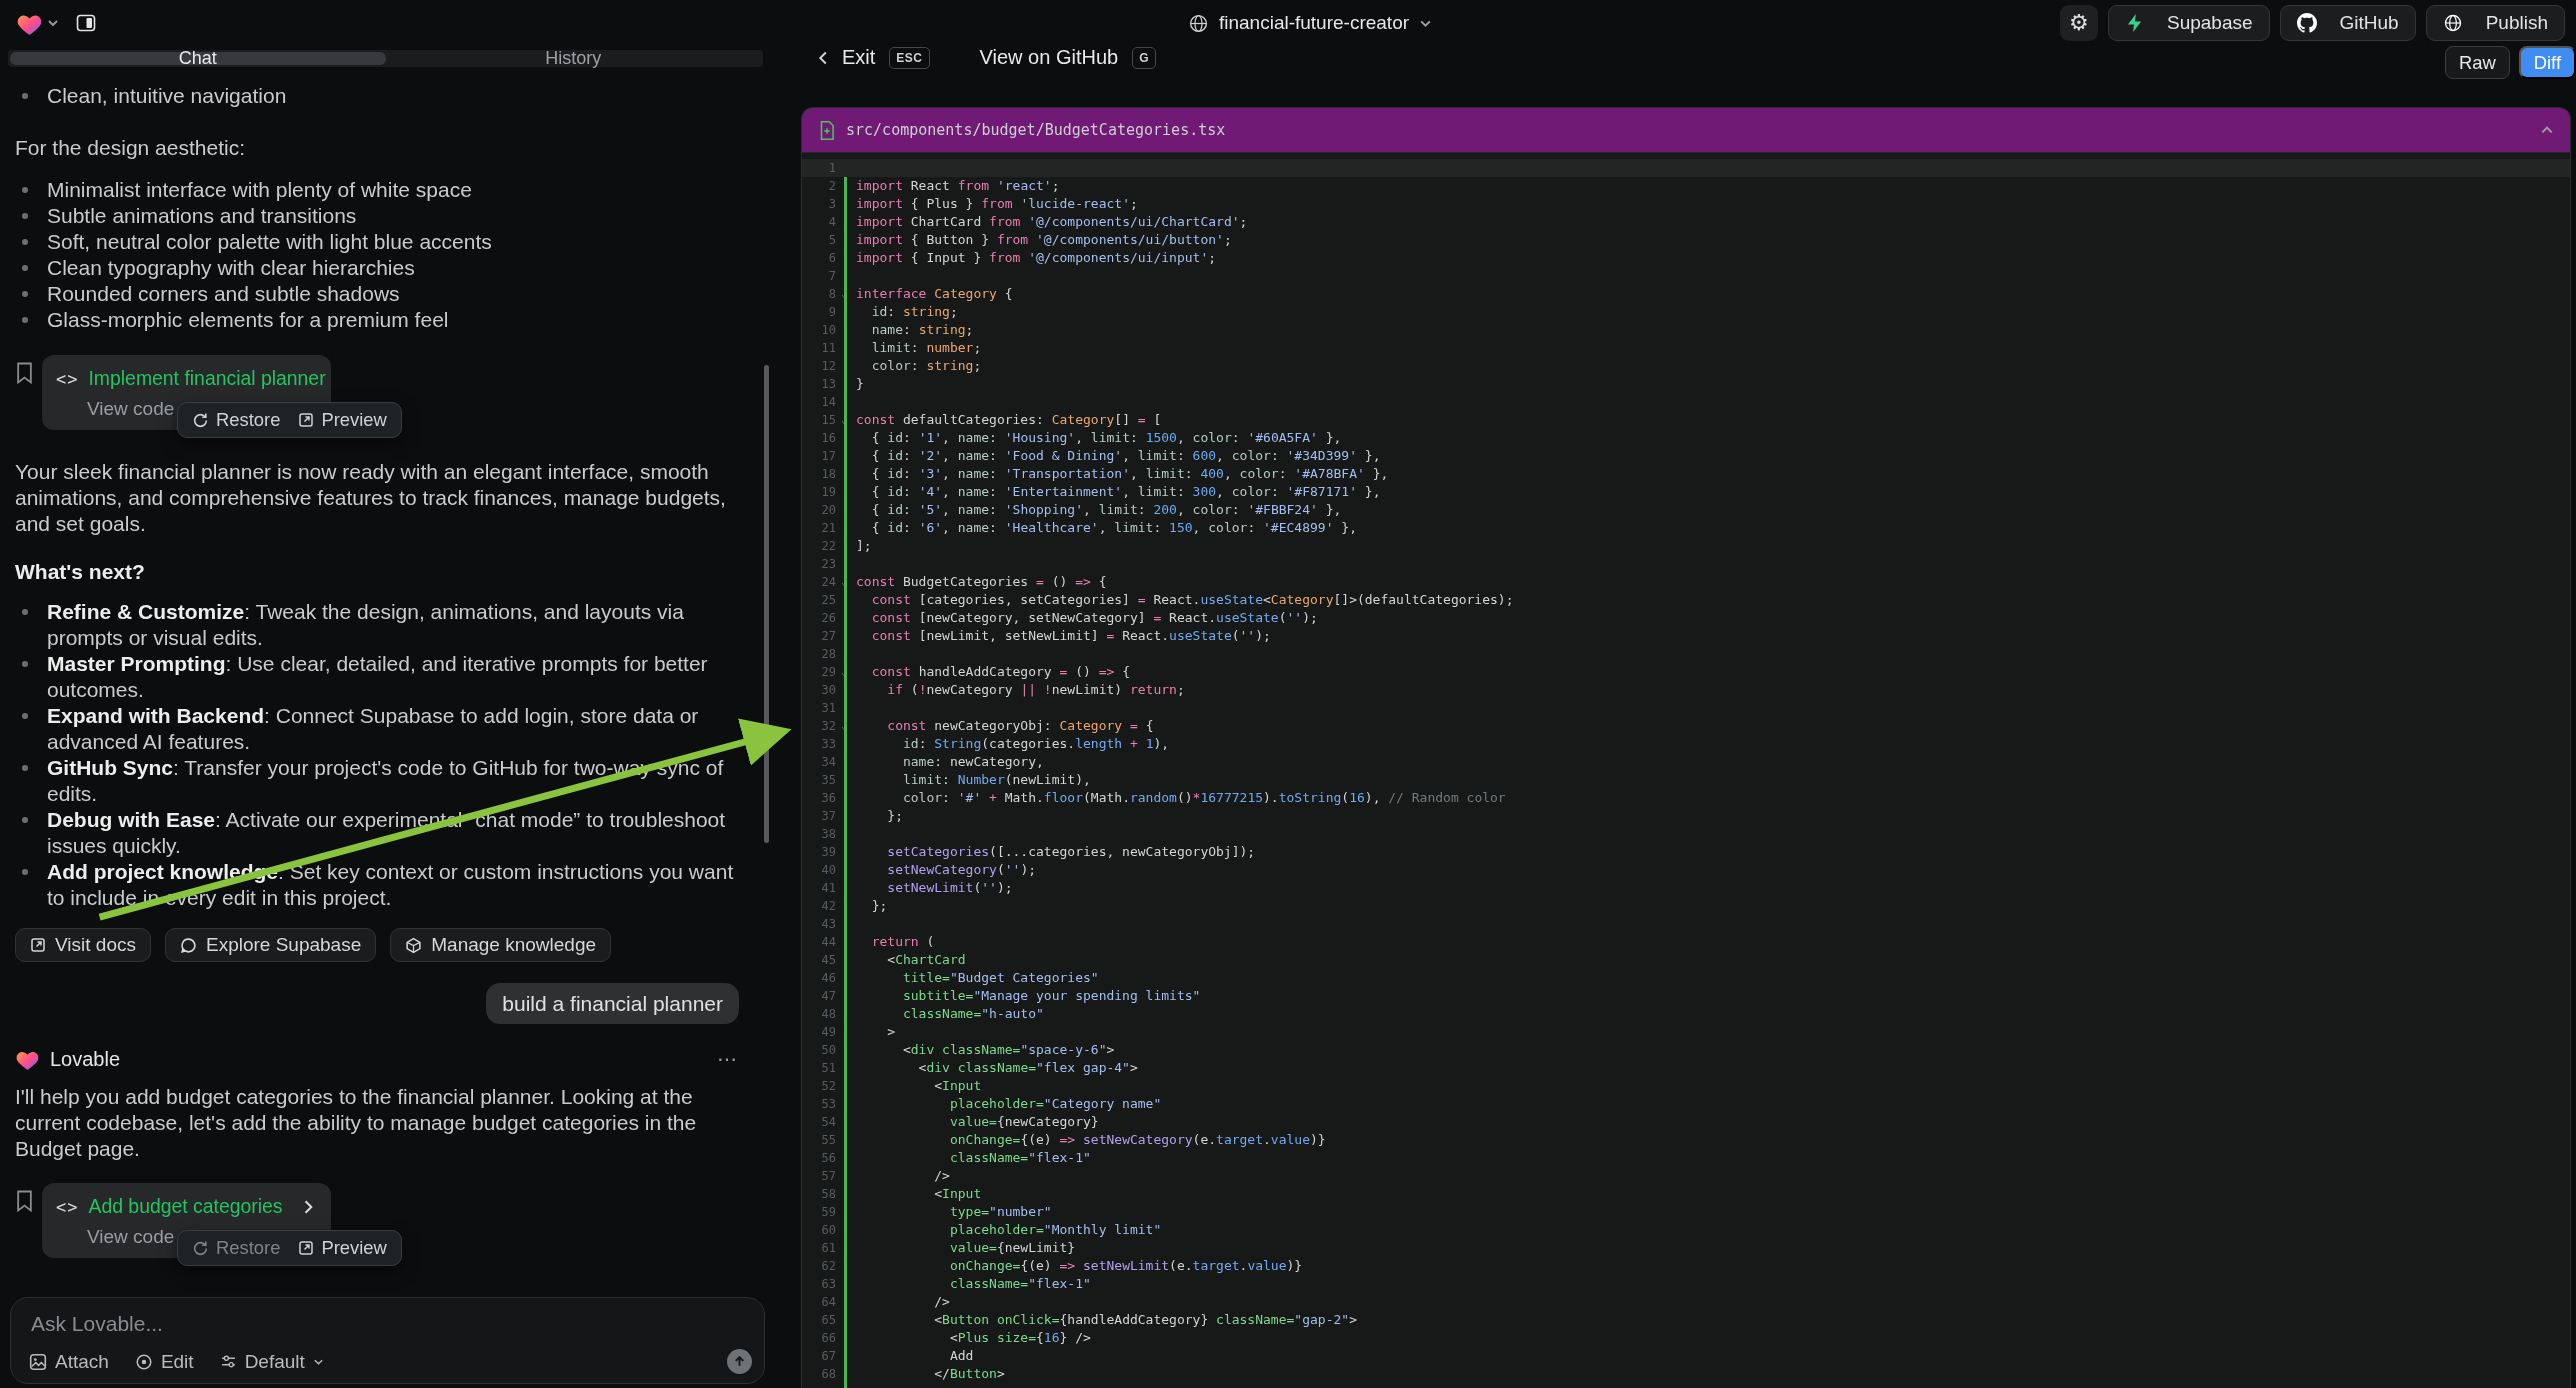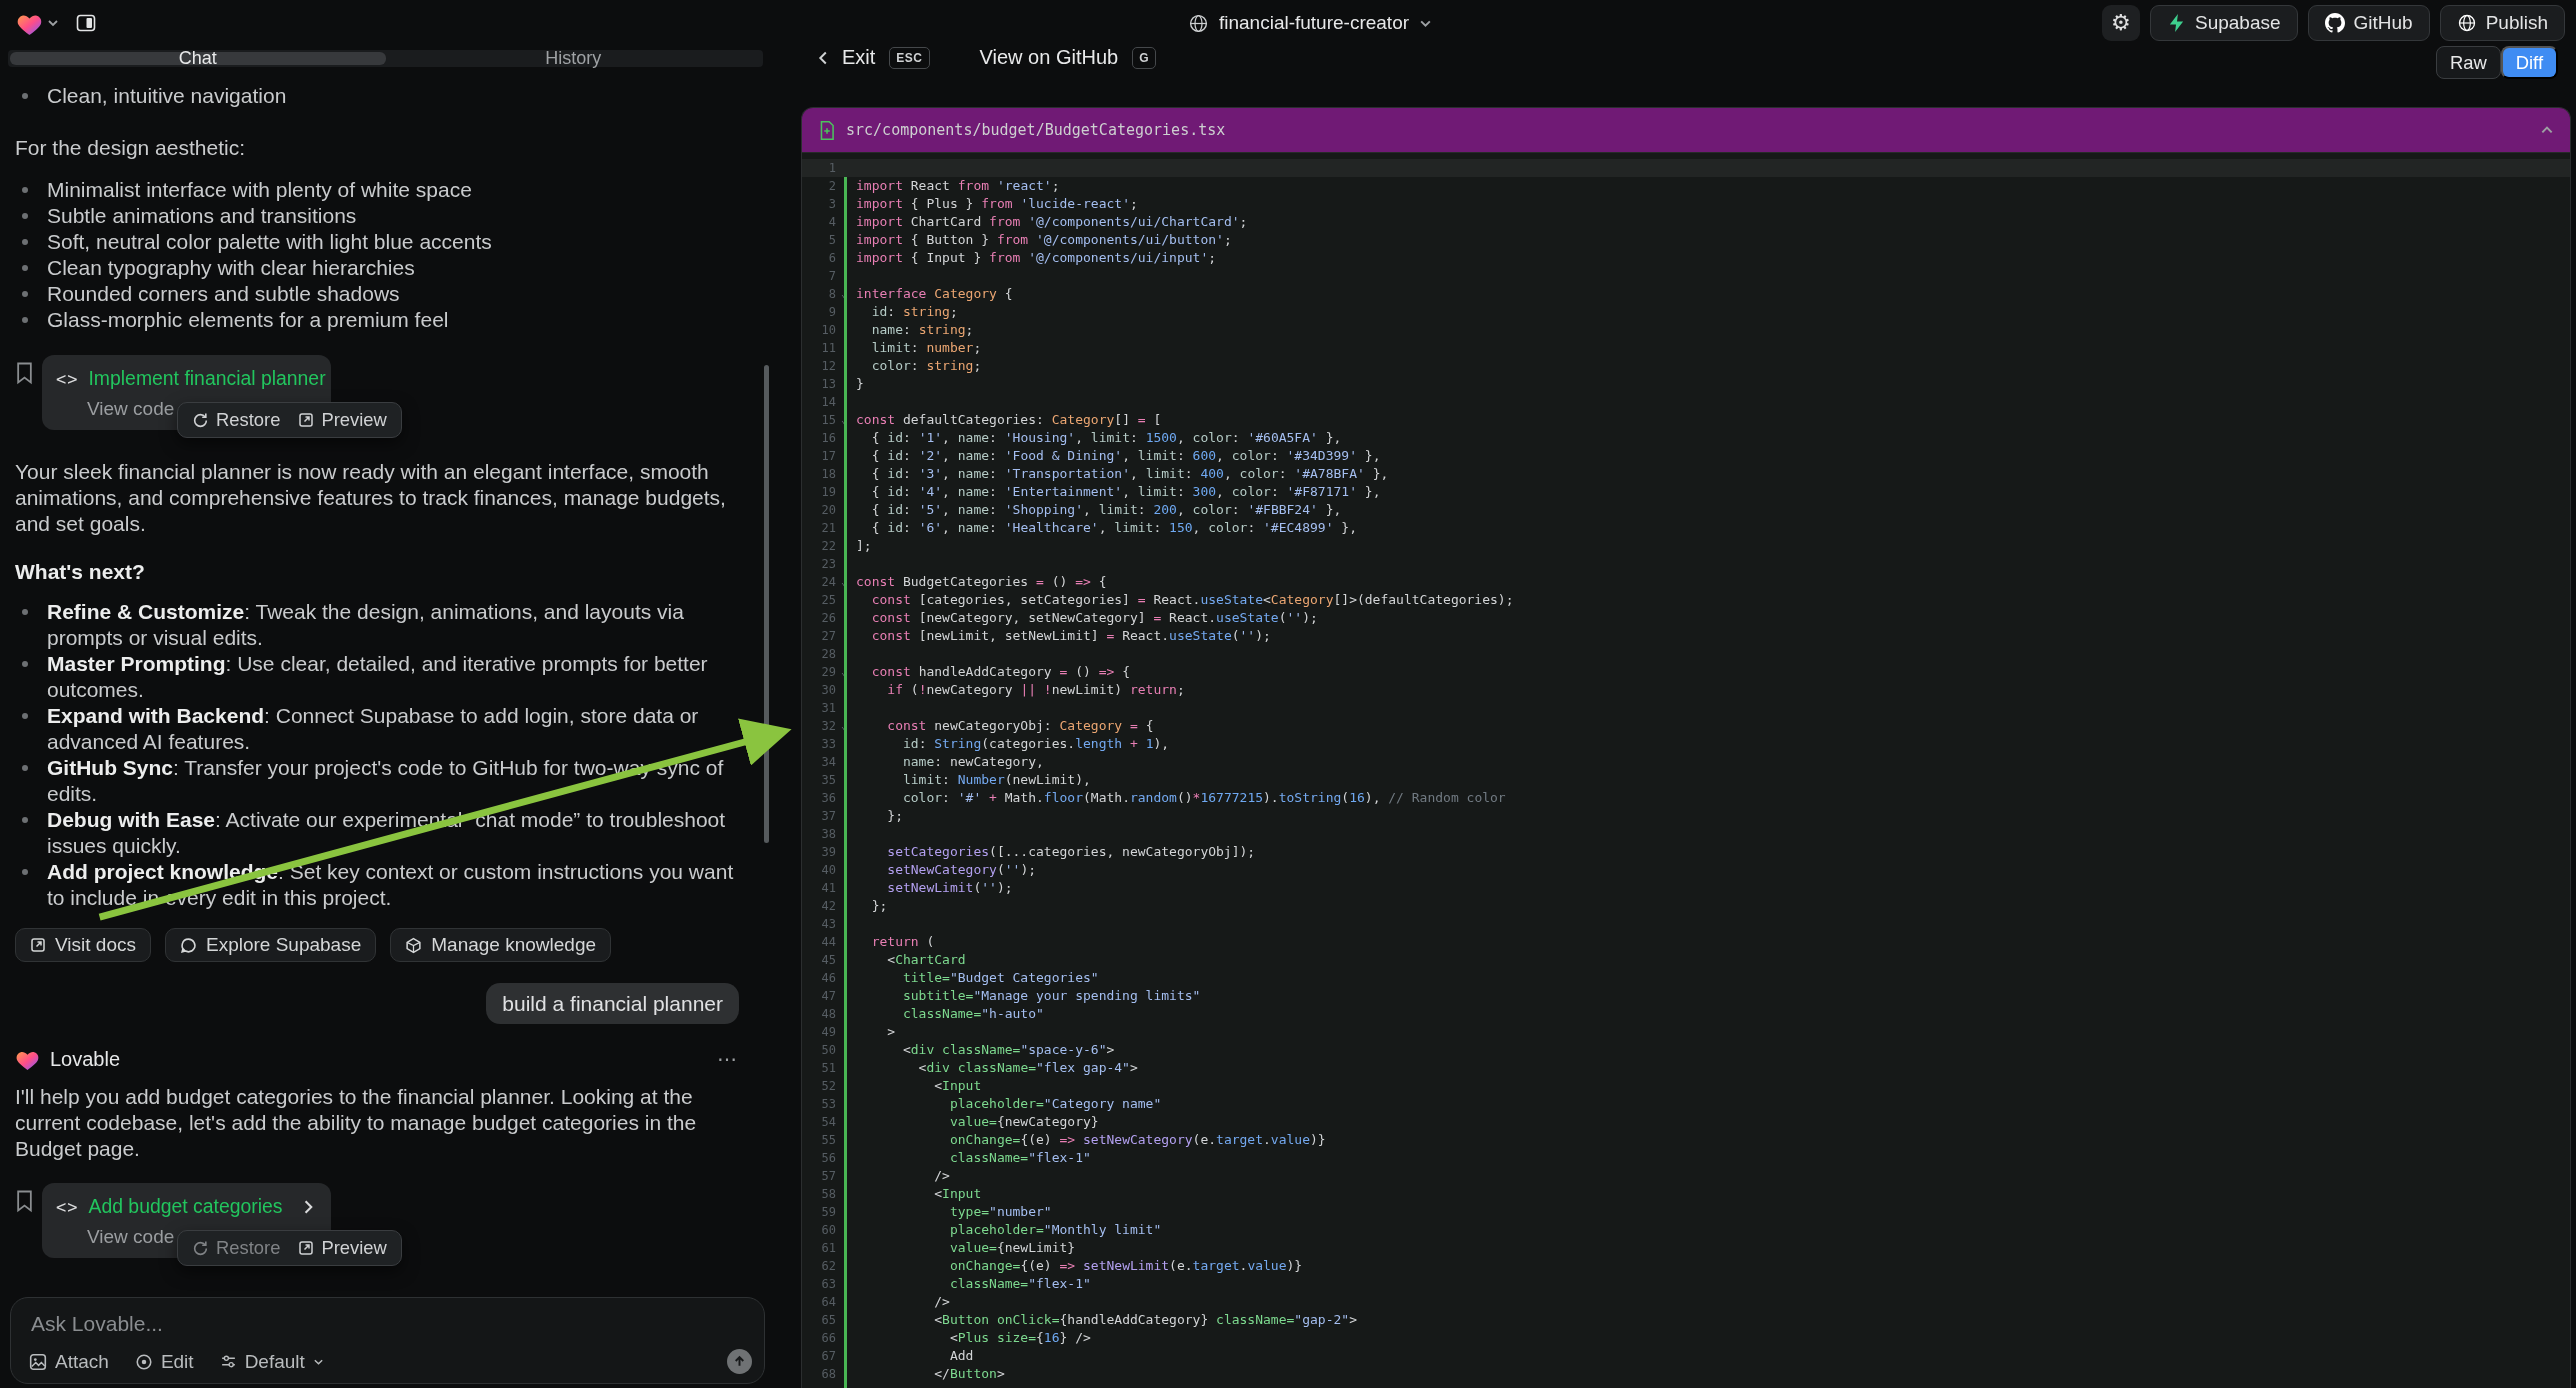--- a/index.html
+++ b/index.html
@@ -8,21 +8,21 @@
   svg { display:block; }
 
   
   .topbar { position:absolute; left:0; top:0; width:2576px; height:46px; display:flex; align-items:center;padding-left:44px; }
   .tb-left { position:absolute; left:16px; top:0; height:46px; display:flex; align-items:center; gap:10px; }
   .heart-wrap { display:flex; align-items:center; gap:4px; cursor:pointer; }
   .panel-btn { width:34px; height:34px; border-radius:8px; display:flex; align-items:center; justify-content:center; }
   .tb-center { margin:0 auto; display:flex; align-items:center; gap:10px; }
   .tb-title { font-size:19px; color:#e7e8e9; }
   .tb-right { position:absolute; right:11px; top:0; height:46px; display:flex; align-items:center; gap:10px; }
-  .tb-btn { height:36px; border-radius:9px; background:#1b1d1f; border:1px solid #34373a; display:flex; align-items:center; gap:9px; padding:0 16px; font-size:19px; color:#e3e4e5; cursor:pointer; }
+  .tb-btn { height:36px; border-radius:9px; background:#1b1d1f; border:1px solid #34373a; display:flex; align-items:center; gap:23px; padding:0 16px; font-size:19px; color:#e3e4e5; cursor:pointer; }
   .icon-btn { width:38px; height:36px; border-radius:9px; background:#1e2022; display:flex; align-items:center; justify-content:center; font-size:22px; color:#dfe0e1; cursor:pointer; }
 
   
   .chat { position:absolute; left:0; top:46px; width:777px; height:1342px; }
   .tabbar { position:absolute; left:8px; top:4px; width:755px; height:17px; background:#1a1c1e; border-radius:4px; display:flex; padding:2px; }
   .tab { flex:1; border-radius:6px; display:flex; align-items:center; justify-content:center; font-size:18px; color:#9fa2a5; cursor:pointer; }
   .tab.active { background:#37393c; color:#e9eaeb; }
   .chat-scroll { position:absolute; left:0; top:35px; width:765px; bottom:95px; padding:0 26px 0 15px; overflow:hidden; }
   .chat-scrollbar { position:absolute; right:8px; top:319px; width:5px; height:478px; border-radius:3px; background:#565a5d; }
 
@@ -61,21 +61,21 @@
   .comp-item { display:flex; align-items:center; gap:8px; font-size:19px; color:#b9bcbe; cursor:pointer; }
   .send-btn { margin-left:auto; width:25px; height:25px; border-radius:50%; background:#6f7274; display:flex; align-items:center; justify-content:center; cursor:pointer; }
 
   
   .codepane { position:absolute; left:777px; top:46px; right:0; bottom:0; }
   .code-header { position:absolute; left:12px; top:0; right:0; height:48px; display:flex; align-items:flex-start; }
   .ch-left { display:flex; align-items:center; gap:14px; margin-left:28px; }
   .ch-label { font-size:20px; color:#e8e9ea; cursor:pointer; }
   .kbd { border:1px solid #45484b; border-radius:5px; font-size:12px; font-weight:bold; color:#cfd1d3; padding:3px 6px; letter-spacing:0.5px; }
   .ch-gap { width:22px; }
-  .ch-right { margin-left:auto; margin-right:18px; display:flex; }
+  .ch-right { margin-left:auto; margin-right:0; display:flex; gap:9px; }
   .ch-btn { height:33px; border-radius:8px; padding:0 13px; font-size:18.4px; display:flex; align-items:center; cursor:pointer; }
   .ch-btn.raw { background:#17191b; border:1px solid #3a3d40; color:#e8e9ea; }
   .ch-btn.diff { background:#3f8cf3; color:#ffffff; }
 
   .code-card { position:absolute; left:24px; top:61px; width:1770px; bottom:0; background:#161918; border:1px solid #2b2e2f; border-bottom:none; border-radius:12px 12px 0 0; overflow:hidden; }
   .file-bar { height:45px; background:#701a75; border-bottom:1px solid #272a29; display:flex; align-items:center; padding:0 16px; gap:10px; }
   .file-path { font-family:"DejaVu Sans Mono", monospace; font-size:15px; color:#cdd0d0; flex:1; }
   .code-area { position:relative; padding-top:6px; height:calc(100% - 45px); overflow:hidden; font-family:"DejaVu Sans Mono", monospace; font-size:13px; }
   .diff-bar { position:absolute; left:42px; top:24px; bottom:0; width:3px; background:#49b654; }
   .code-line { height:18px; line-height:18px; white-space:pre; display:flex; }

